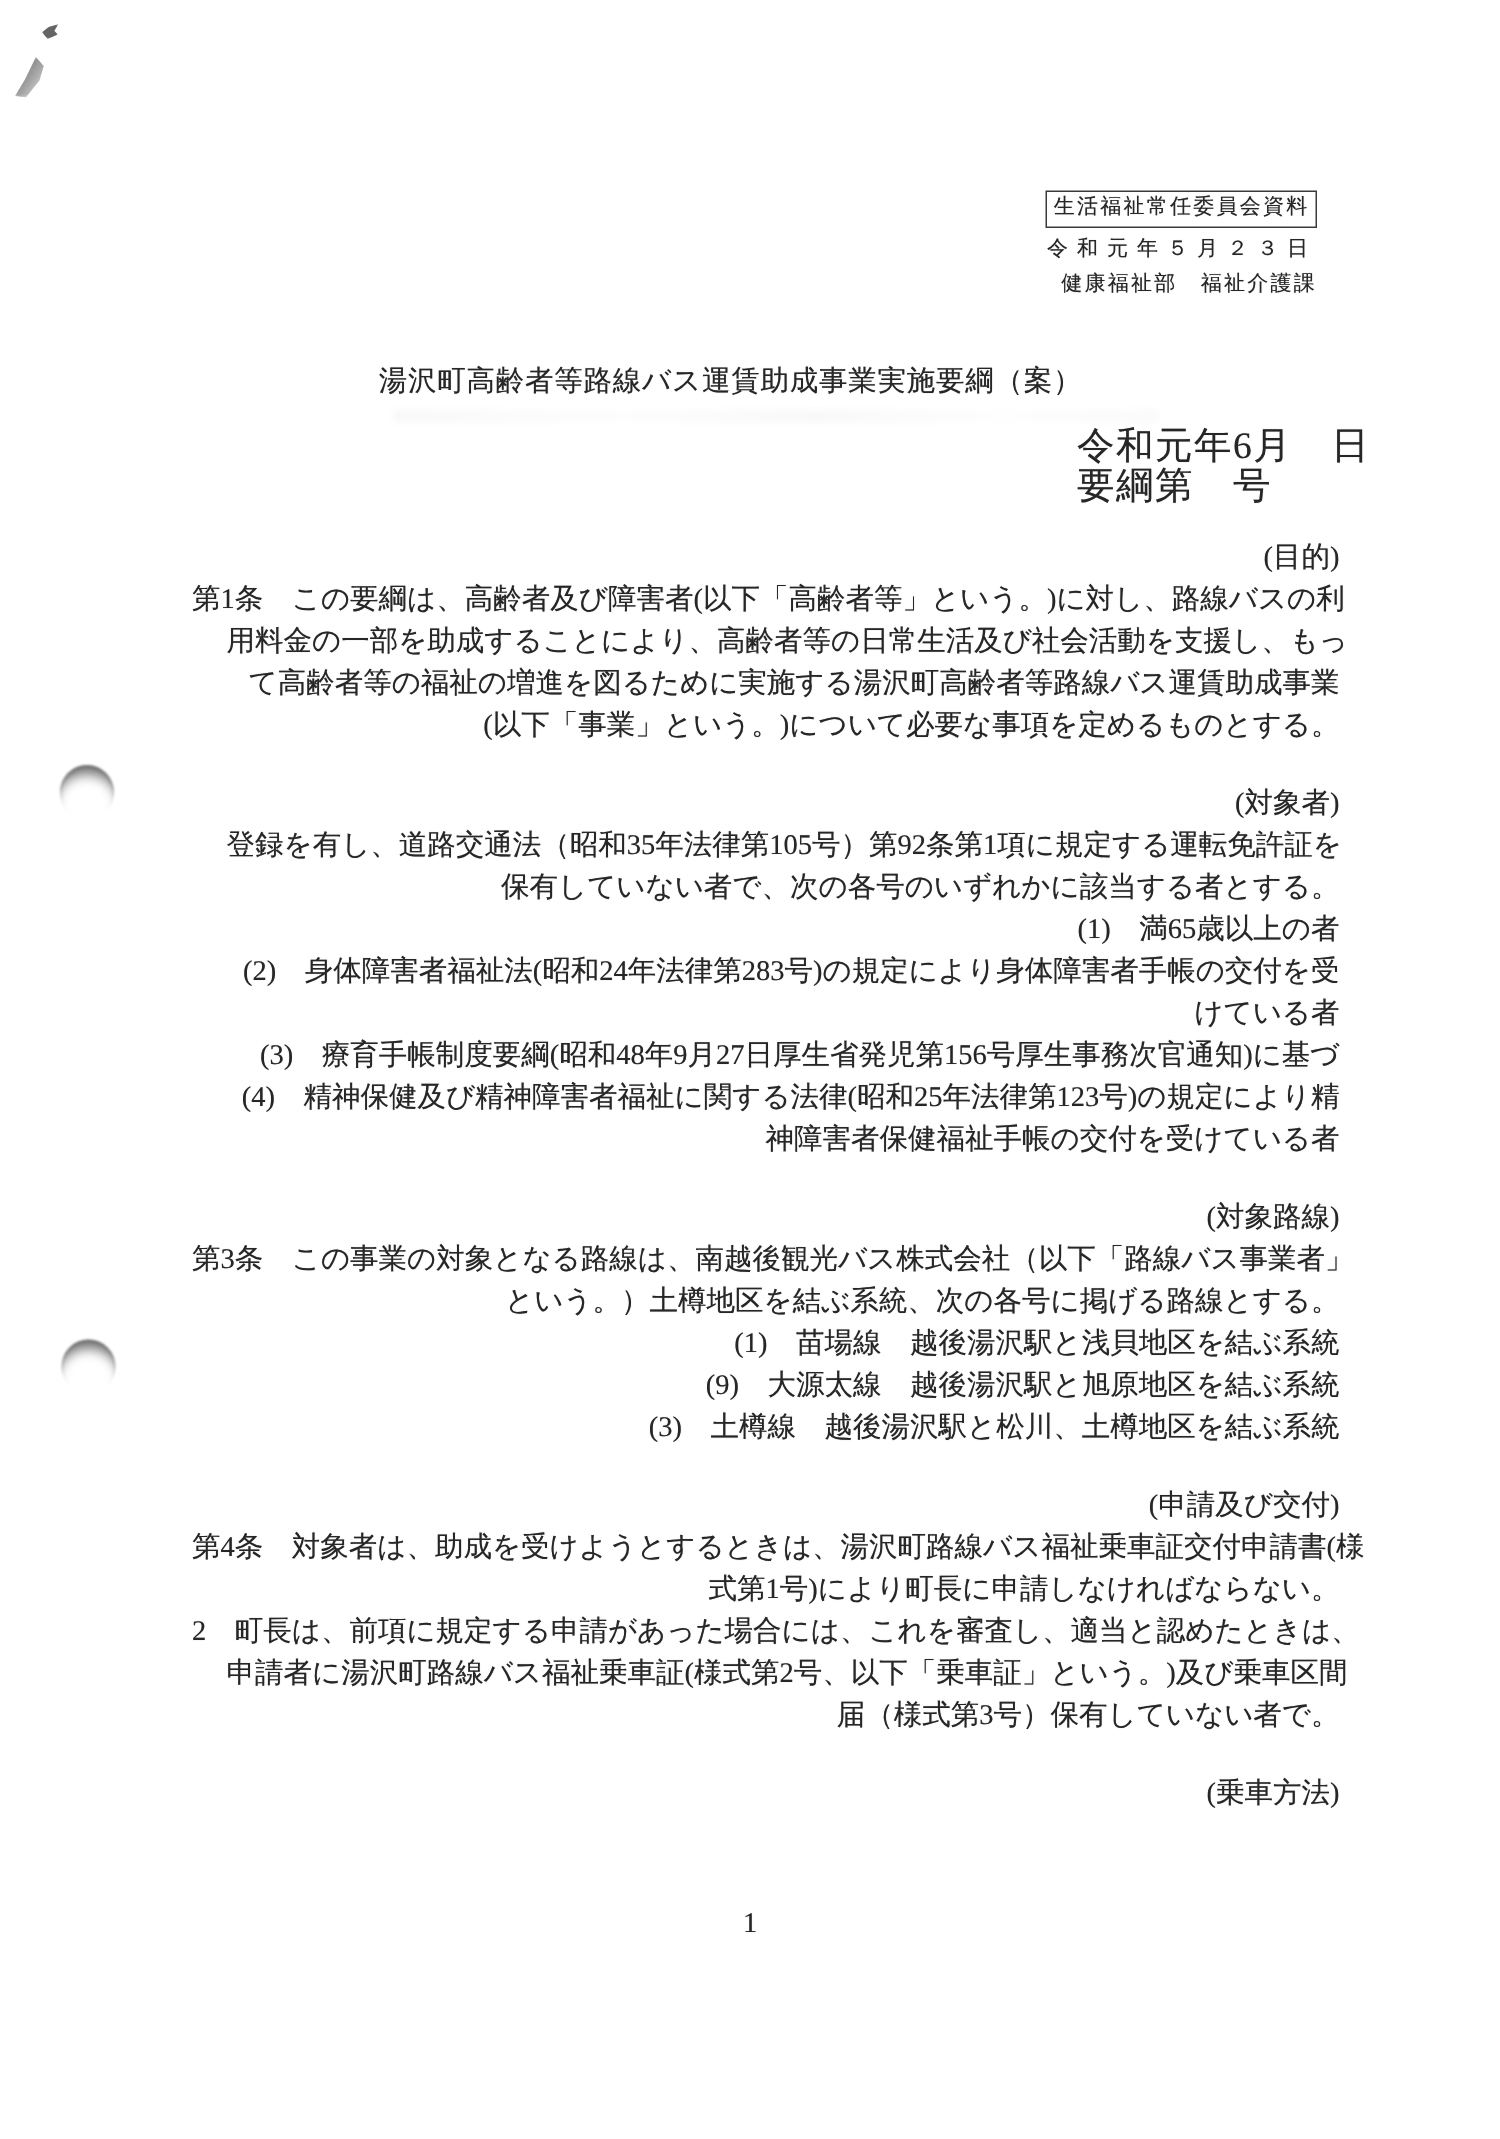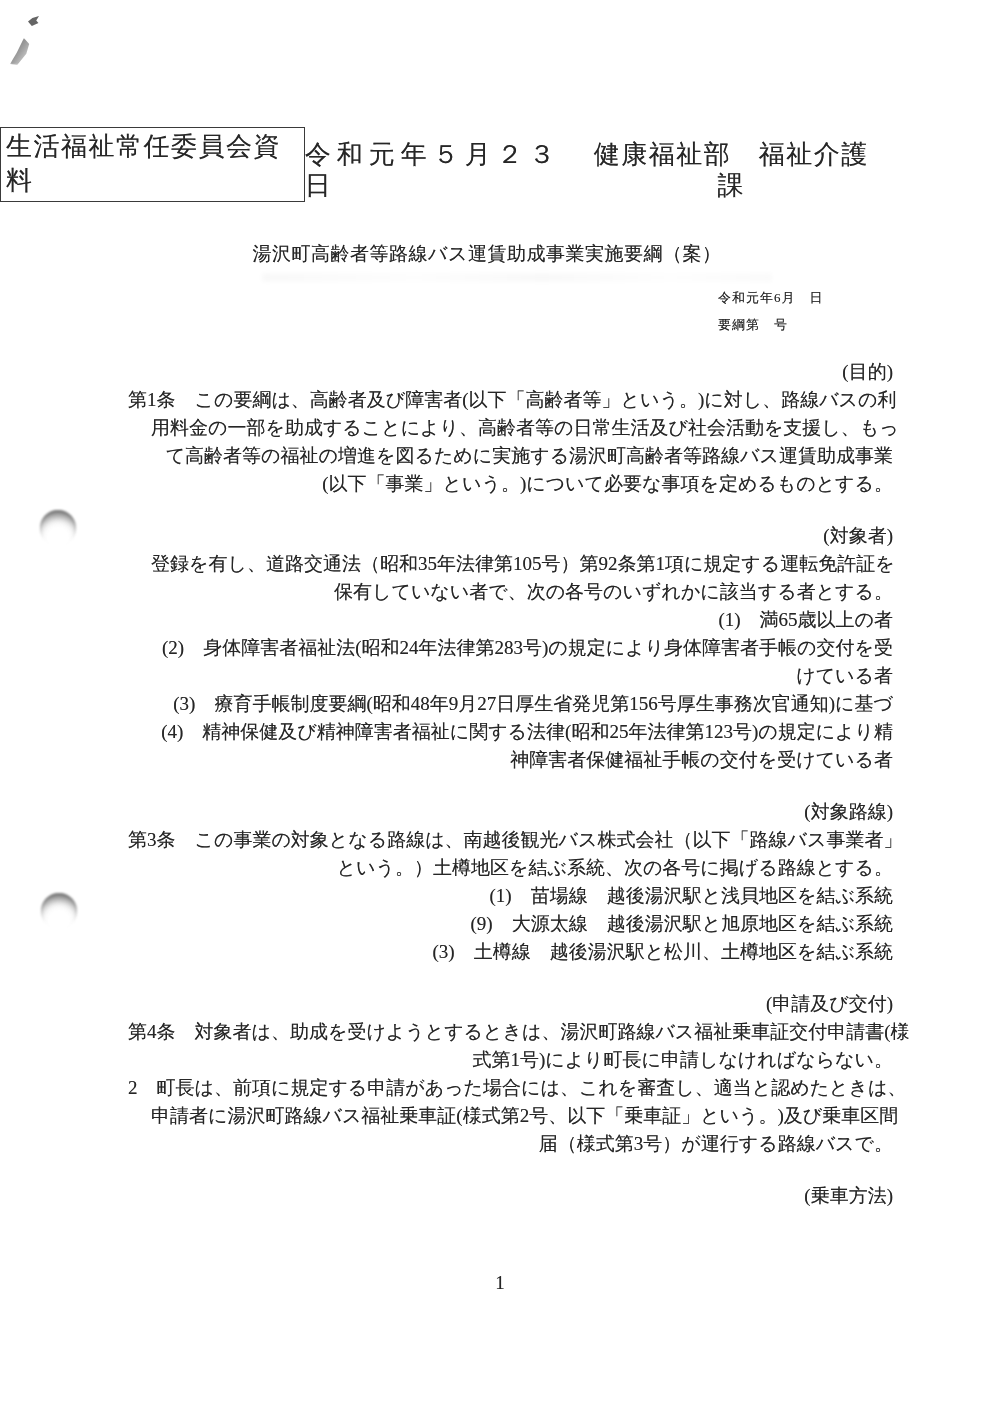--- a/index.html
+++ b/index.html
@@ -11,22 +11,22 @@
     overflow:hidden;
     font-family:"Liberation Serif","DejaVu Serif",serif;
     color:#262626;
   }
   .txt{ text-shadow:0 0 0.5px rgba(45,45,45,0.55); }
 
   
   .header-block{
     position:absolute;
     top:127px; right:122px;
-    display:flex; flex-direction:row; align-items:flex-end;
-    font-size:26px;
+    display:flex; flex-direction:column; align-items:flex-end;
+    font-size:14px;
   }
   .committee-box{
     border:1px solid #3a3a3a;
     padding:2px 4px 3px 5px;
     letter-spacing:1.5px;
     line-height:1.3;
   }
   .header-date{
     margin-top:7px;
     letter-spacing:6px;
@@ -46,21 +46,21 @@
     text-align:center;
     font-size:19px;
     letter-spacing:0.5px;
     transform:translateX(-13px);
   }
 
   
   .doc-meta{
     position:absolute;
     top:284px; left:718px;
-    font-size:13px;
+    font-size:25px;
     line-height:27px;
     letter-spacing:1px;
   }
 
   
   .doc-body{
     position:absolute;
     top:358px; left:128px; width:765px;
     font-size:19px;
     line-height:28px;
@@ -165,21 +165,21 @@
         <div class="line im">(1)　苗場線　越後湯沢駅と浅貝地区を結ぶ系統</div>
         <div class="line im">(9)　大源太線　越後湯沢駅と旭原地区を結ぶ系統</div>
         <div class="line im">(3)　土樽線　越後湯沢駅と松川、土樽地区を結ぶ系統</div>
       </div>
       <div class="section">
         <div class="line heading">(申請及び交付)</div>
         <div class="line a0">第4条　対象者は、助成を受けようとするときは、湯沢町路線バス福祉乗車証交付申請書(様</div>
         <div class="line a1">式第1号)により町長に申請しなければならない。</div>
         <div class="line a0">2　町長は、前項に規定する申請があった場合には、これを審査し、適当と認めたときは、</div>
         <div class="line a1">申請者に湯沢町路線バス福祉乗車証(様式第2号、以下「乗車証」という。)及び乗車区間</div>
-        <div class="line a1">届（様式第3号）が運行する路線バスで。</div>
+        <div class="line a1">届（様式第3号）保有していない者で。</div>
       </div>
       <div class="section">
         <div class="line heading">(乗車方法)</div>
       </div>
     </div>
 
   <div class="page-number txt">1</div>
 
 </div>
 

